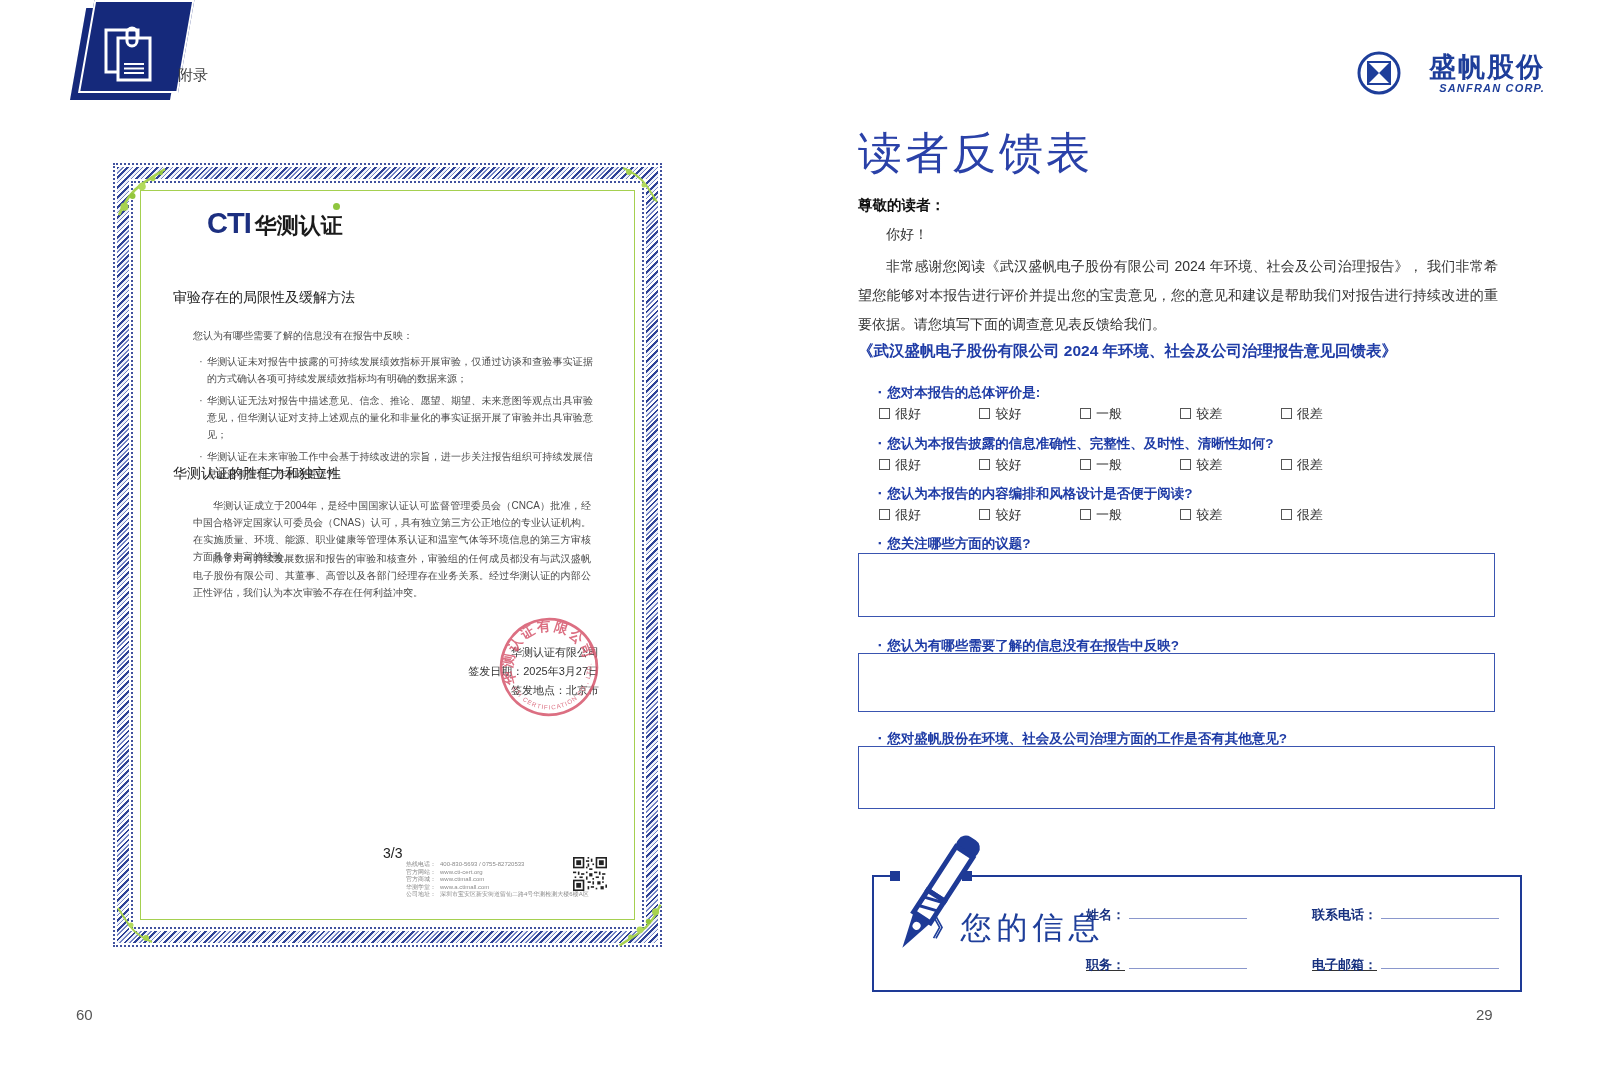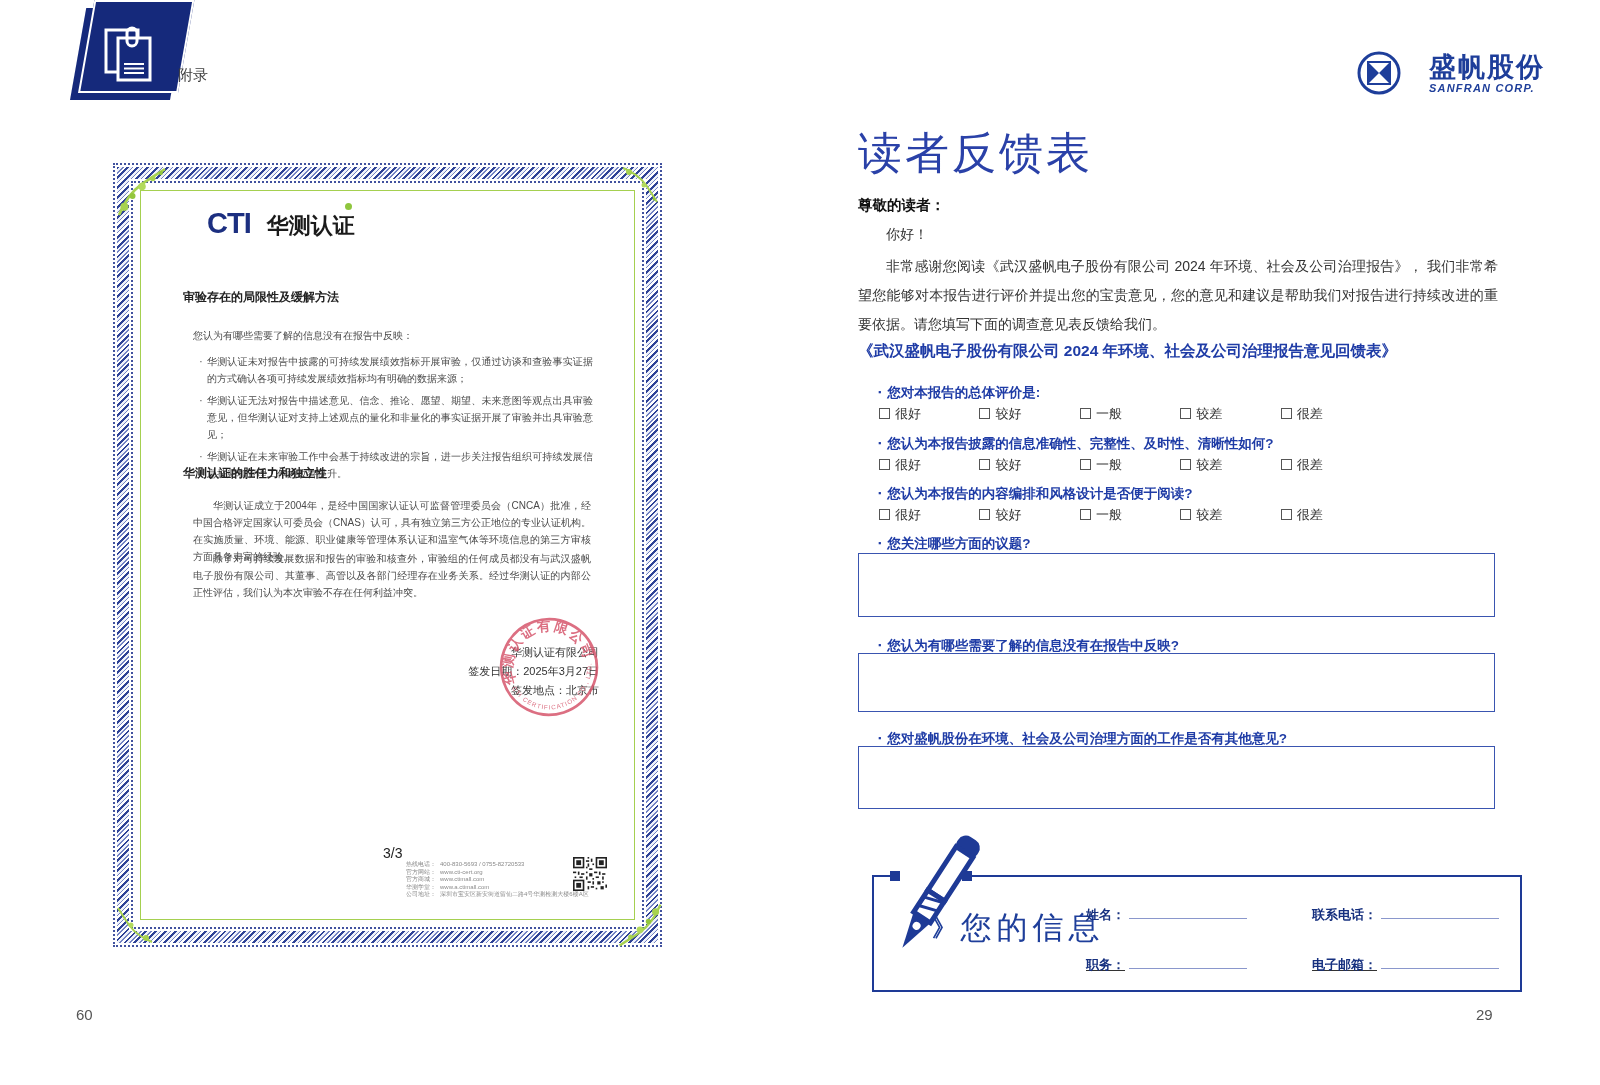--- a/index.html
+++ b/index.html
@@ -12,42 +12,42 @@
     background:#15297b; transform:skewX(-10deg); transform-origin:bottom left; }
   .tab-front { position:absolute; left:78px; top:0; width:100px; height:93px;
     background:#15297b; border:2px solid #fff; transform:skewX(-10deg); transform-origin:bottom left; }
   .tab-icon { position:absolute; left:100px; top:22px; }
   .appendix-label { position:absolute; left:178px; top:66px; font-size:15px; color:#3f3f3f; }
 
   
   .brand { position:absolute; left:1356px; top:50px; display:flex; align-items:center; }
   .brand-text { margin-left:27px; }
   .brand-cn { font-size:27px; font-weight:bold; color:#1e3e9a; letter-spacing:2px; line-height:30px; }
-  .brand-en { font-size:11px; font-weight:bold; font-style:italic; color:#1e3e9a; letter-spacing:1.2px; }
+  .brand-en { font-size:11px; font-weight:bold; font-style:italic; color:#1e3e9a; letter-spacing:1.2px;text-align:right; }
 
   
   .cert { position:absolute; left:113px; top:163px; width:549px; height:784px; background:#fff; }
   .cert-b1 { position:absolute; inset:0; border:2px dotted #41529f; }
   .cert-b2 { position:absolute; inset:4px; border:12px solid #2e4296;
     border-image: repeating-linear-gradient(135deg,#2e4296 0 2px,#eef1fa 2px 4px,#7484c4 4px 5px,#ffffff 5px 7px) 12; }
   .cert-b3 { position:absolute; inset:18px; border:2px dotted #41529f; }
   .cert-b4 { position:absolute; inset:27px; border:1px solid #a5d050; }
   .cert-content { position:absolute; inset:30px; }
   .flourish { position:absolute; }
   .fl-tl { left:2px; top:2px; transform:scale(1.35); transform-origin:top left; }
   .fl-tr { right:2px; top:2px; transform:rotate(90deg); }
   .fl-br { right:2px; bottom:2px; transform:rotate(180deg) scale(1.2); }
   .fl-bl { left:2px; bottom:2px; transform:rotate(270deg); }
 
   .cti-logo { position:absolute; left:24px; top:14px; white-space:nowrap; }
   .cti-en { font-size:29px; font-weight:bold; color:#1c2f80; letter-spacing:-1px; position:relative;margin-left:40px; }
   .cti-dot { position:absolute; right:3px; top:-4px; width:7px; height:7px; border-radius:50%; background:#8fc63e; }
-  .cti-cn { font-size:22px; font-weight:bold; color:#1a1a1a; margin-left:16px; }
-
-  .c-sec-title { position:absolute; left:40px; font-size:12px; font-weight:bold; color:#222; }
+  .cti-cn { font-size:22px; font-weight:bold; color:#1a1a1a; margin-left:4px; }
+
+  .c-sec-title { position:absolute; left:30px; font-size:14px; font-weight:normal; color:#222; }
   .c-text { font-size:10px; color:#4a4a4a; line-height:17px; text-align:justify; }
   .c-intro { position:absolute; left:50px; top:134px; }
   .c-bullets { position:absolute; left:52px; top:160px; width:398px; }
   .c-bullet { display:flex; margin-bottom:5px; }
   .bdot { width:12px; flex:0 0 12px; text-align:center; color:#4a4a4a; font-size:10px; line-height:17px; }
   .c-p { position:absolute; left:50px; width:398px; text-indent:2em; }
 
   .sign-block { position:absolute; left:250px; top:450px; width:206px; text-align:right;
     font-size:11px; color:#333; line-height:19px; z-index:1; }
   .stamp { position:absolute; left:352px; top:420px; z-index:2; opacity:.85; transform:rotate(-18deg); }

